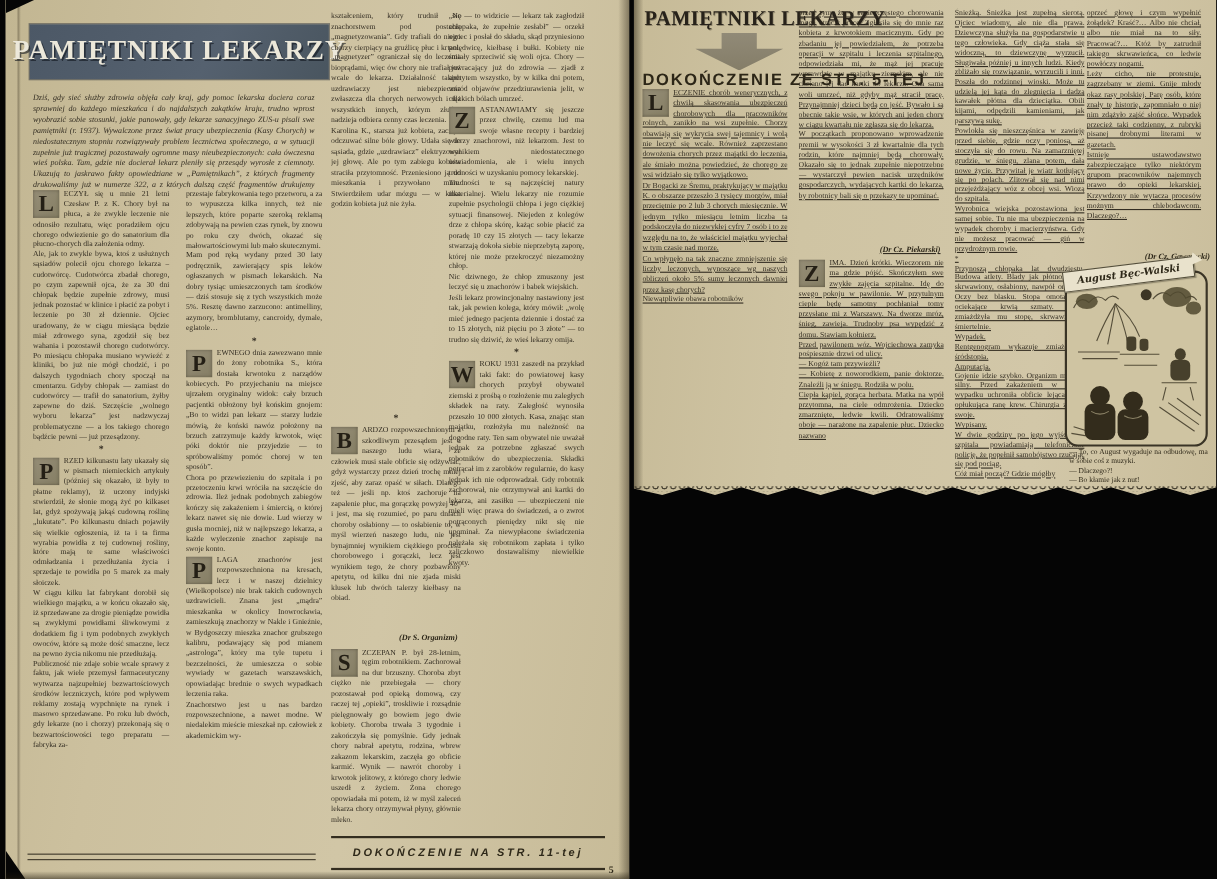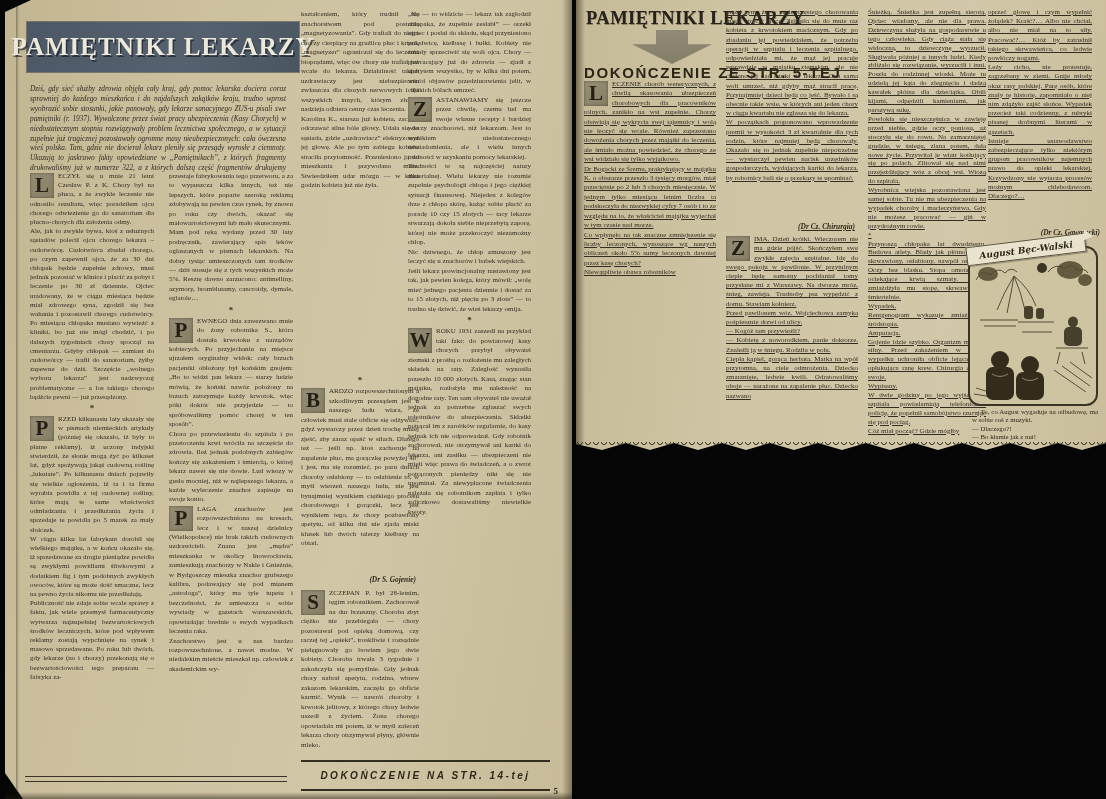--- a/index.html
+++ b/index.html
@@ -180,21 +180,21 @@
 
   <div class="lcol" id="lcol3">
     <div class="fixed-h-364">
       <span class="sectext">kształceniem, który trudnił się znachorstwem pod postacią „magnetyzowania”. Gdy trafiali do niego chorzy cierpiący na gruźlicę płuc i krtani, „magnetyzer” ograniczał się do leczenia bioprądami, więc ów chory nie trafiał już wcale do lekarza. Działalność takich uzdrawiaczy jest niebezpieczna zwłaszcza dla chorych nerwowych i dla wszystkich innych, którym złudna nadzieja odbiera cenny czas leczenia.
 Karolina K., starsza już kobieta, zaczęła odczuwać silne bóle głowy. Udała się do sąsiada, gdzie „uzdrawiacz” elektryzował jej głowę. Ale po tym zabiegu kobieta straciła przytomność. Przeniesiono ją do mieszkania i przywołano mnie. Stwierdziłem udar mózgu — w kilka godzin kobieta już nie żyła.</span>
     </div>
     <div class="sep">*</div>
     <div class="fixed-h-186">
       <span class="dcap">B</span><span class="sectext">ARDZO rozpowszechnionym a szkodliwym przesądem jest u naszego ludu wiara, że człowiek musi stale obficie się odżywiać, gdyż wystarczy przez dzień trochę mniej zjeść, aby zaraz opaść w siłach. Dlatego też — jeśli np. ktoś zachoruje na zapalenie płuc, ma gorączkę powyżej 40° i jest, ma się rozumieć, po paru dniach choroby osłabiony — to osłabienie to, w myśl wierzeń naszego ludu, nie jest bynajmniej wynikiem ciężkiego procesu chorobowego i gorączki, lecz jest wynikiem tego, że chory pozbawiony apetytu, od kilku dni nie zjada miski klusek lub dwóch talerzy kiełbasy na obiad.</span>
     </div>
-    <div class="sig">(Dr S. Gojenie)</div>
+    <div class="sig">(Dr S. Organizm)</div>
     <div>
       <span class="dcap">S</span><span class="sectext">ZCZEPAN P. był 28-letnim, tęgim robotnikiem. Zachorował na dur brzuszny. Choroba zbyt ciężko nie przebiegała — chory pozostawał pod opieką domową, czy raczej tej „opieki”, troskliwie i rozsądnie pielęgnowały go bowiem jego dwie kobiety. Choroba trwała 3 tygodnie i zakończyła się pomyślnie. Gdy jednak chory nabrał apetytu, rodzina, wbrew zakazom lekarskim, zaczęła go obficie karmić. Wynik — nawrót choroby i krwotok jelitowy, z którego chory ledwie uszedł z życiem. Żona chorego opowiadała mi potem, iż w myśl zaleceń lekarza chory otrzymywał płyny, głównie mleko.</span>
     </div>
   </div>
 
   <div class="lcol" id="lcol4">
     <div>
       <span class="sectext">„No — to widzicie — lekarz tak zagłodził chłopaka, że zupełnie zesłabł” — orzekł ojciec i posłał do składu, skąd przyniesiono polędwicę, kiełbasę i bułki. Kobiety nie śmiały sprzeciwić się woli ojca. Chory — powracający już do zdrowia — zjadł z apetytem wszystko, by w kilka dni potem, wśród objawów przedziurawienia jelit, w ciężkich bólach umrzeć.</span>
     </div>
     <div>
@@ -204,21 +204,21 @@
 Jeśli lekarz prowincjonalny nastawiony jest tak, jak pewien kolega, który mówił: „wolę mieć jednego pacjenta dziennie i dostać za to 15 złotych, niż pięciu po 3 złote” — to trudno się dziwić, że wieś lekarzy omija.</span>
     </div>
     <div class="sep">*</div>
     <div>
       <span class="dcap">W</span><span class="sectext">ROKU 1931 zaszedł na przykład taki fakt: do powiatowej kasy chorych przybył obywatel ziemski z prośbą o rozłożenie mu zaległych składek na raty. Zaległość wynosiła przeszło 10 000 złotych. Kasa, znając stan majątku, rozłożyła mu należność na dogodne raty. Ten sam obywatel nie uważał jednak za potrzebne zgłaszać swych robotników do ubezpieczenia. Składki potrącał im z zarobków regularnie, do kasy jednak ich nie odprowadzał. Gdy robotnik zachorował, nie otrzymywał ani kartki do lekarza, ani zasiłku — ubezpieczeni nie mieli więc prawa do świadczeń, a o zwrot potrąconych pieniędzy nikt się nie upominał. Za niewypłacone świadczenia należała się robotnikom zapłata i tylko zaliczkowo dostawaliśmy niewielkie kwoty.</span>
     </div>
   </div>
 
   <div class="double-rule"></div>
   <div class="footer-bar">
-      <span>DOKOŃCZENIE NA STR. 14-tej</span>
+      <span>DOKOŃCZENIE NA STR. 11-tej</span>
     </div>
   <div class="page-num">5</div>
   <div class="bottom-shade"></div>
 </div>
 
 <div class="page page-right">
   <div class="masthead-right">PAMIĘTNIKI LEKARZY</div>
   <div class="down-arrow"></div>
   <div class="continued-label">DOKOŃCZENIE ZE STR. 5-TEJ</div>
 
@@ -229,21 +229,21 @@
 Co wpłynęło na tak znaczne zmniejszenie się liczby leczonych, wynoszące wg naszych obliczeń około 5% sumy leczonych dawniej przez kasę chorych?
 Niewątpliwie obawa robotników</span>
     </div>
   </div>
 
   <div class="rcol" id="rcol2">
     <div class="fixed-h-212">
       <span class="sectext">przed tym, że w razie częstego chorowania mogą utracić pracę. Zgłosiła się do mnie raz kobieta z krwotokiem macicznym. Gdy po zbadaniu jej powiedziałem, że potrzeba operacji w szpitalu i leczenia szpitalnego, odpowiedziała mi, że mąż jej pracuje wprawdzie w majątku ziemskim, ale nie chciano jej dać kartki do lekarza. Ona sama woli umrzeć, niż gdyby mąż stracił pracę. Przynajmniej dzieci będą co jeść. Bywało i są obecnie takie wsie, w których ani jeden chory w ciągu kwartału nie zgłasza się do lekarza.
 W początkach proponowano wprowadzenie premii w wysokości 3 zł kwartalnie dla tych rodzin, które najmniej będą chorowały. Okazało się to jednak zupełnie niepotrzebne — wystarczył pewien nacisk urzędników gospodarczych, wydających kartki do lekarza, by robotnicy bali się o przekazy te upominać.</span>
     </div>
-    <div class="sig">(Dr Cz. Chirurgia)</div>
+    <div class="sig">(Dr Cz. Piekarski)</div>
     <div>
       <span class="dcap">Z</span><span class="sectext">IMA. Dzień krótki. Wieczorem nie ma gdzie pójść. Skończyłem swe zwykłe zajęcia szpitalne. Idę do swego pokoju w pawilonie. W przytulnym cieple będę samotny pochłaniał tomy przysłane mi z Warszawy. Na dworze mróz, śnieg, zawieja. Trudnoby psa wypędzić z domu. Stawiam kołnierz.
 Przed pawilonem wóz. Wojciechowa zamyka pośpiesznie drzwi od ulicy.
 — Kogóż tam przywieźli?
 — Kobietę z noworodkiem, panie doktorze. Znaleźli ją w śniegu. Rodziła w polu.
 Ciepła kąpiel, gorąca herbata. Matka na wpół przytomna, na ciele odmrożenia. Dziecko zmarznięte, ledwie kwili. Odratowaliśmy oboje — narażone na zapalenie płuc. Dziecko nazwano</span>
     </div>
   </div>
 
   <div class="rcol" id="rcol3">

